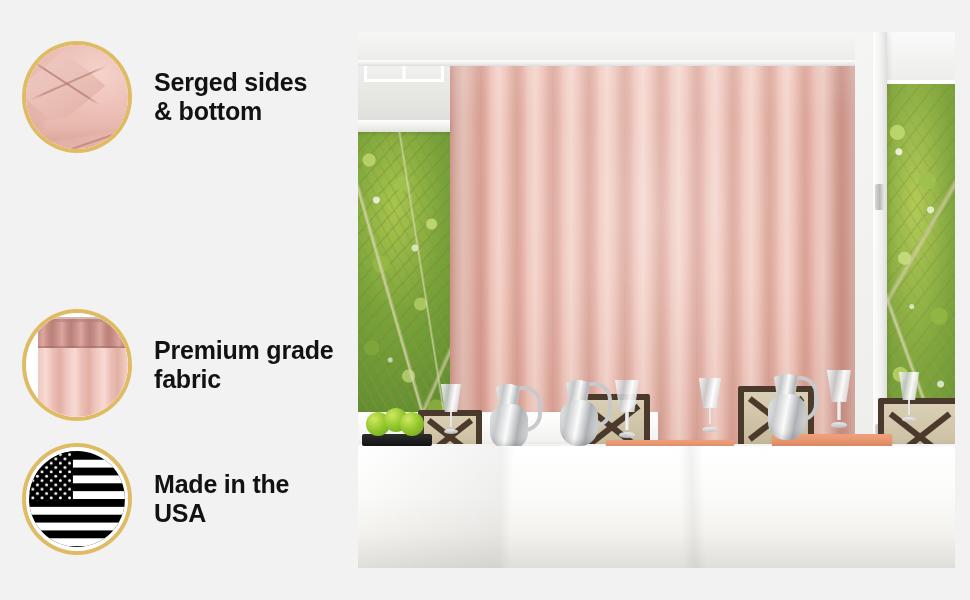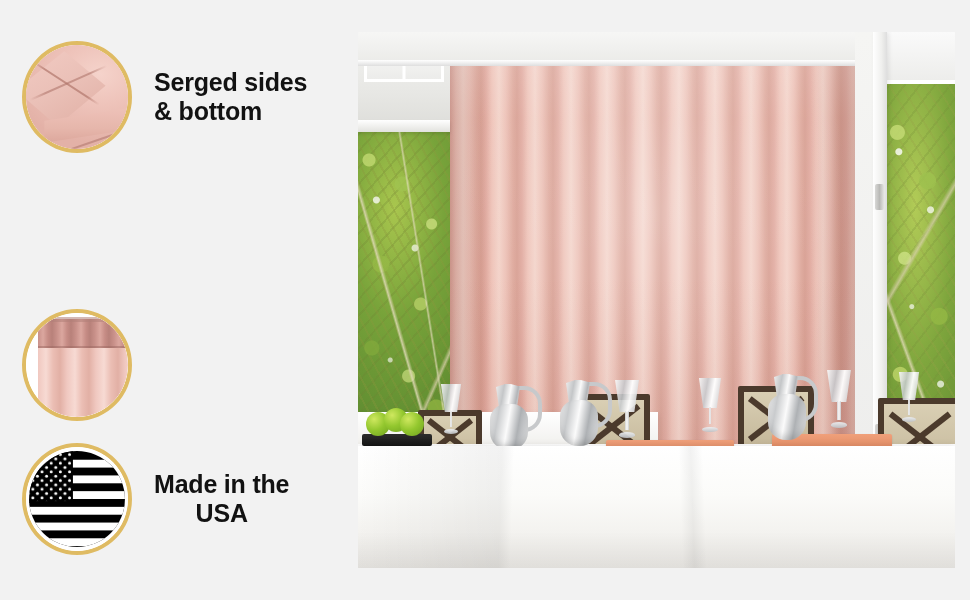--- a/index.html
+++ b/index.html
@@ -10,21 +10,21 @@
     -webkit-font-smoothing:antialiased;
   }
   .canvas{position:relative;width:970px;height:438px;background:#f2f2f2;}
 
   
   .features{position:absolute;left:0;top:0;width:352px;height:600px;}
   .feature{position:absolute;left:22px;display:flex;align-items:center;height:112px;}
   .feature.f0{top:41px;}
   .feature.f1{top:175px;}
   .feature.f2{top:309px;}
-  .feature.f3{top:443px;text-align:center;}
+  .feature.f3{top:443px;}
 
   .ring{
     position:relative;width:110px;height:112px;flex:0 0 110px;
     border-radius:50%;
     border:4px solid #dfbb63;
     box-sizing:border-box;
     overflow:hidden;
     background:#ffffff;
   }
   .ring .art{position:absolute;inset:0;border-radius:50%;overflow:hidden;}
@@ -397,20 +397,22 @@
 
 
     <div class="feature f2">
       <div class="ring">
         <div class="art art-header">
           <div class="panel"></div>
           <div class="gather"></div>
           <div class="gtop"></div>
         </div>
       </div>
+      <div class="flabel">Premium grade
+fabric</div>
     </div>
 
     <div class="feature f3">
       <div class="ring">
         <div class="art art-flag">
           <svg viewBox="0 0 100 100" aria-hidden="true">
             <defs>
               <clipPath id="cc">
                   <circle cx="50" cy="50" r="47"></circle>
                 </clipPath>

